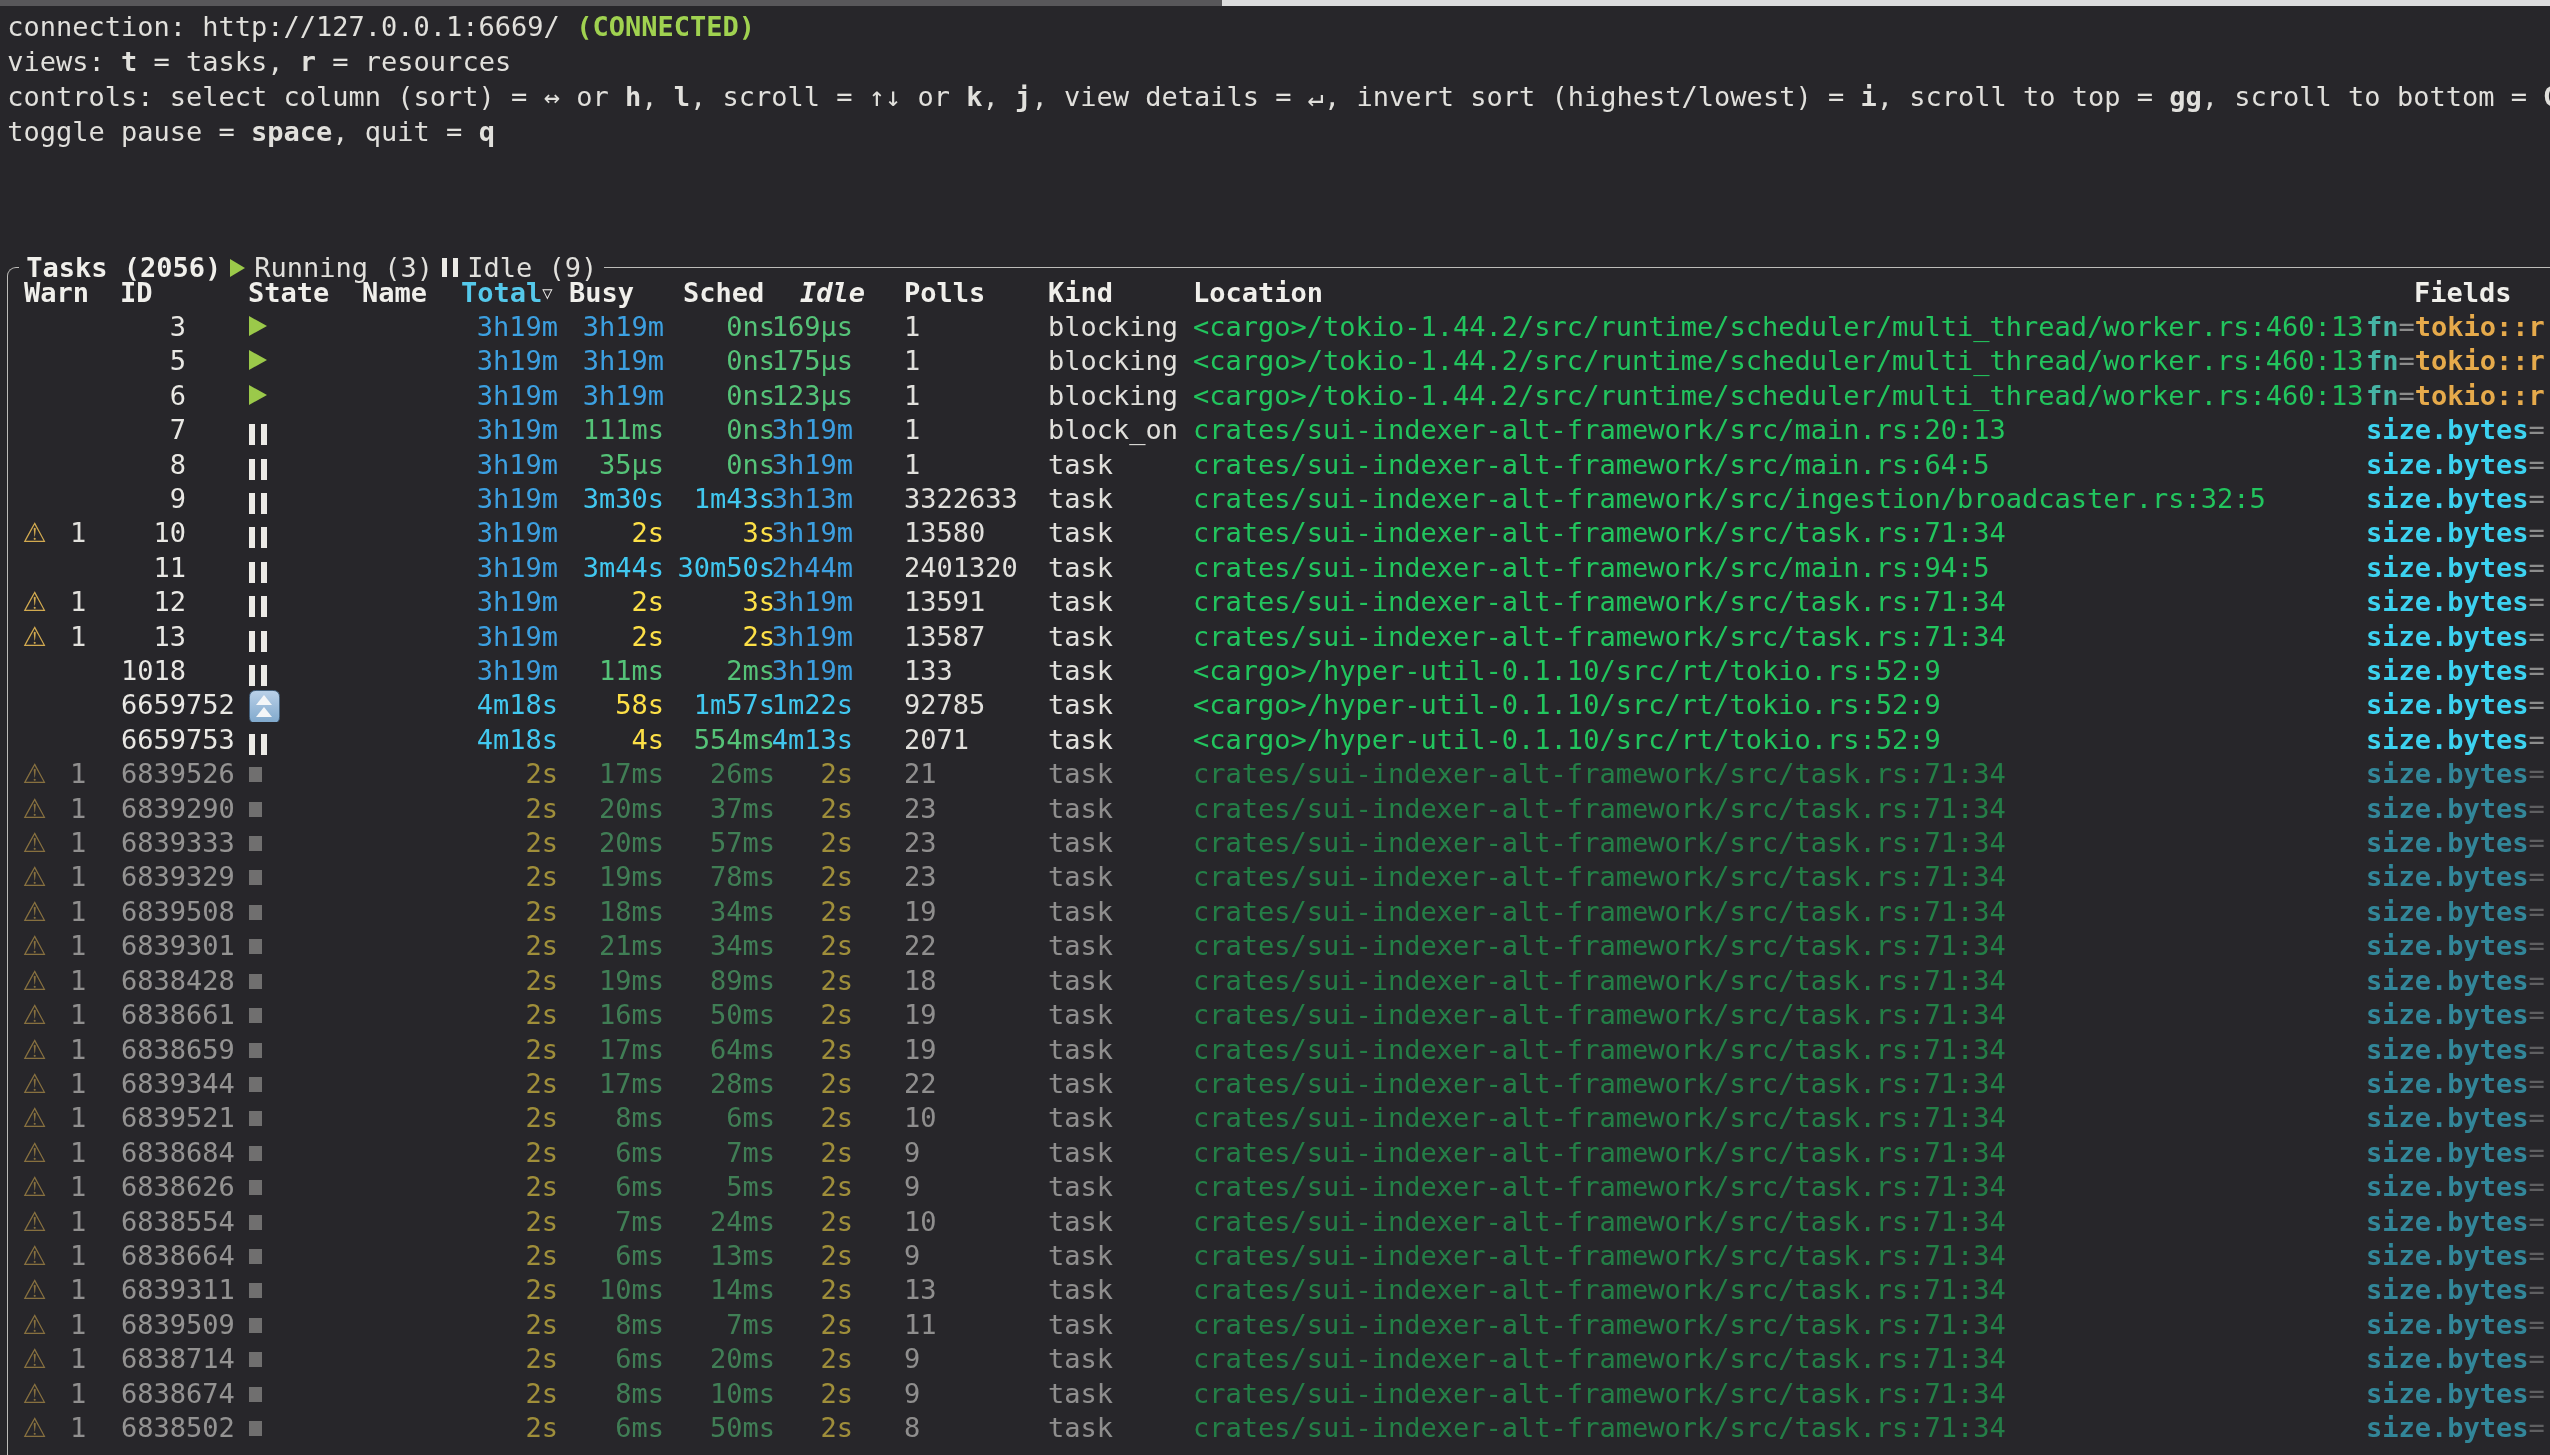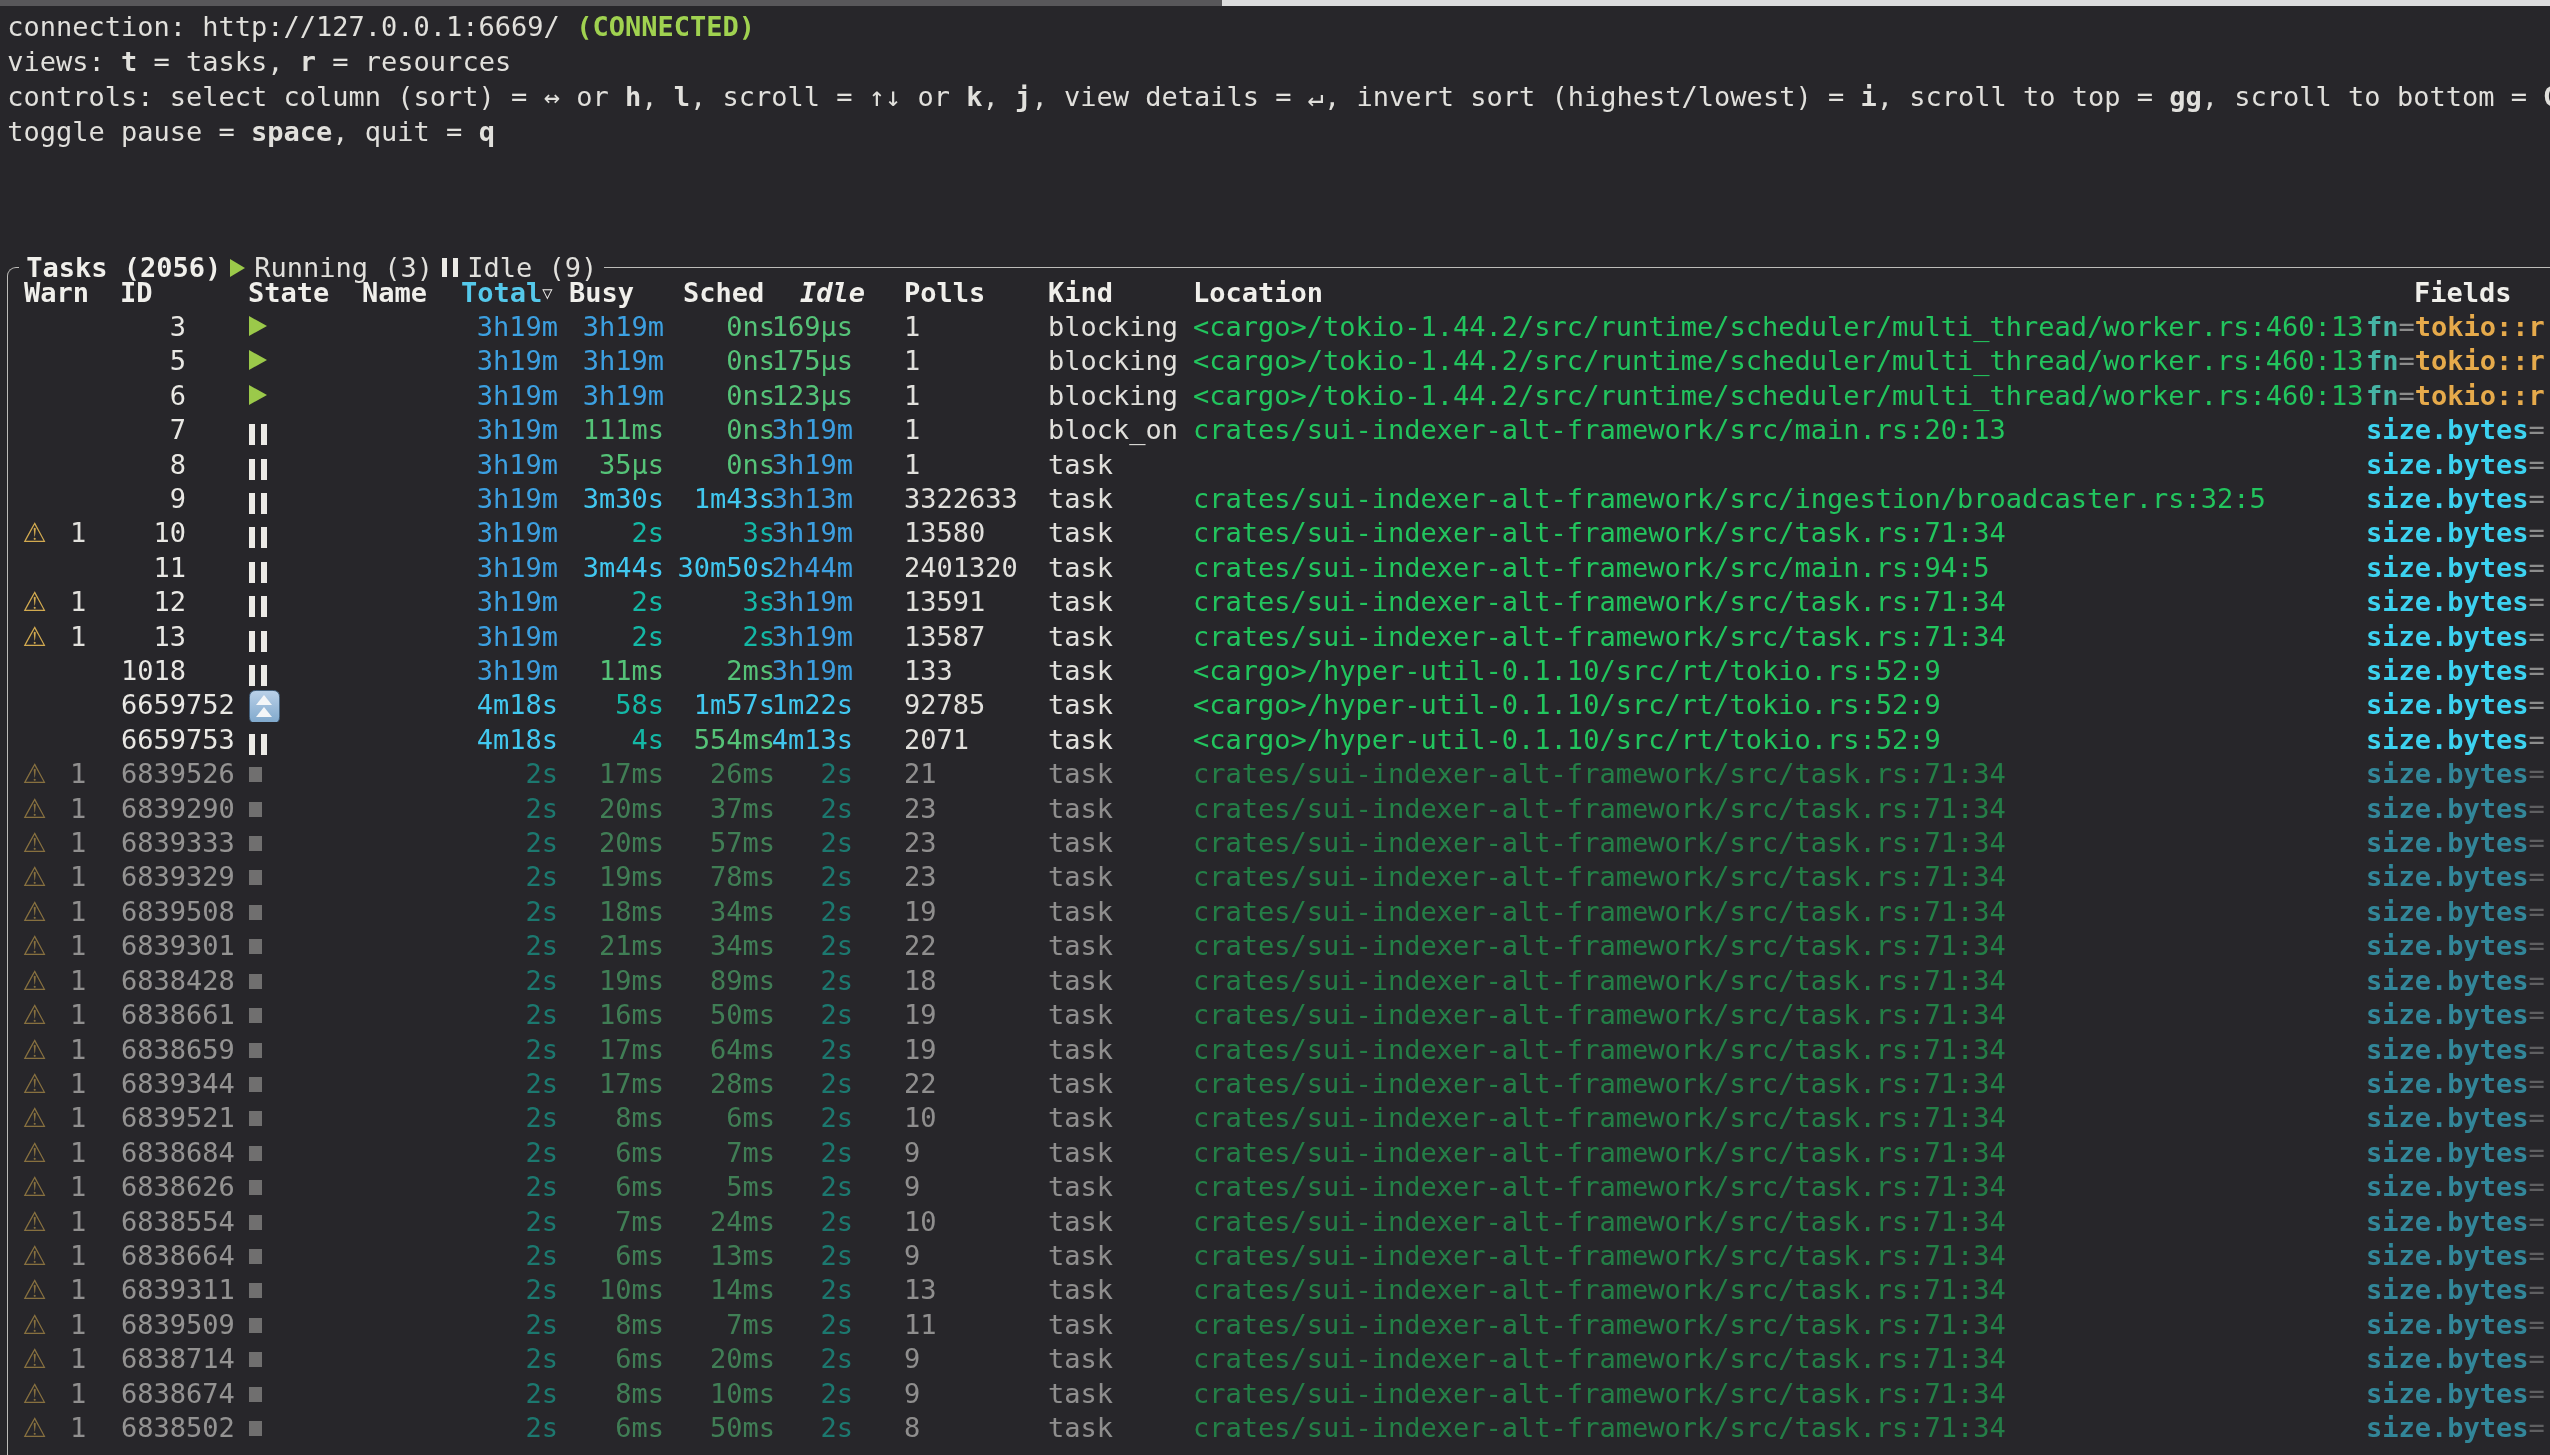--- a/index.html
+++ b/index.html
@@ -50,21 +50,21 @@
   .c-total{left:386px;width:172px;text-align:right;}
   .c-busy{left:556px;width:108px;text-align:right;}
   .c-sched{left:660px;width:115px;text-align:right;}
   .c-idle{left:740px;width:113px;text-align:right;}
   .c-polls{left:904px;color:#e1e0dc;}
   .c-kind{left:1048px;color:#e1e0dc;}
   .c-loc{left:1193px;color:#22c55e;}
   .c-fields{left:2366px;}
   .dur-h{color:#3ca0e1;}
   .dur-m{color:#41c8f0;}
-  .dur-s{color:#14b8a6;}
+  .dur-s{color:#fde047;}
   .dur-ms{color:#55c378;}
   .fname-fn{color:#46b4a5;font-weight:bold;}
   .fname-sb{color:#3cd2f0;font-weight:bold;}
   .feq{color:#8c8c8c;}
   .fval{color:#e6aa4b;font-weight:bold;}
 </style>
 </head>
 <body>
 
 <div class="screen">
@@ -154,20 +154,21 @@
       </div>
       <div class="row" style="top: 138px;">
         <span class="cell c-id">8</span>
         <span class="cell c-state mid"><div class="i-pause"><span class="bar"></span><span class="bar"></span></div></span>
         <span class="cell c-total dur-h">3h19m</span>
         <span class="cell c-busy dur-ms">35µs</span>
         <span class="cell c-sched dur-ms">0ns</span>
         <span class="cell c-idle dur-h">3h19m</span>
         <span class="cell c-polls">1</span>
         <span class="cell c-kind">task</span>
+        <span class="cell c-loc">crates/sui-indexer-alt-framework/src/main.rs:64:5</span>
         <span class="cell c-fields"><span class="fname-sb">size.bytes</span><span class="feq">=</span><span class="fval"></span></span>
       </div>
       <div class="row" style="top: 172px;">
         <span class="cell c-id">9</span>
         <span class="cell c-state mid"><div class="i-pause"><span class="bar"></span><span class="bar"></span></div></span>
         <span class="cell c-total dur-h">3h19m</span>
         <span class="cell c-busy dur-m">3m30s</span>
         <span class="cell c-sched dur-m">1m43s</span>
         <span class="cell c-idle dur-h">3h13m</span>
         <span class="cell c-polls">3322633</span>

